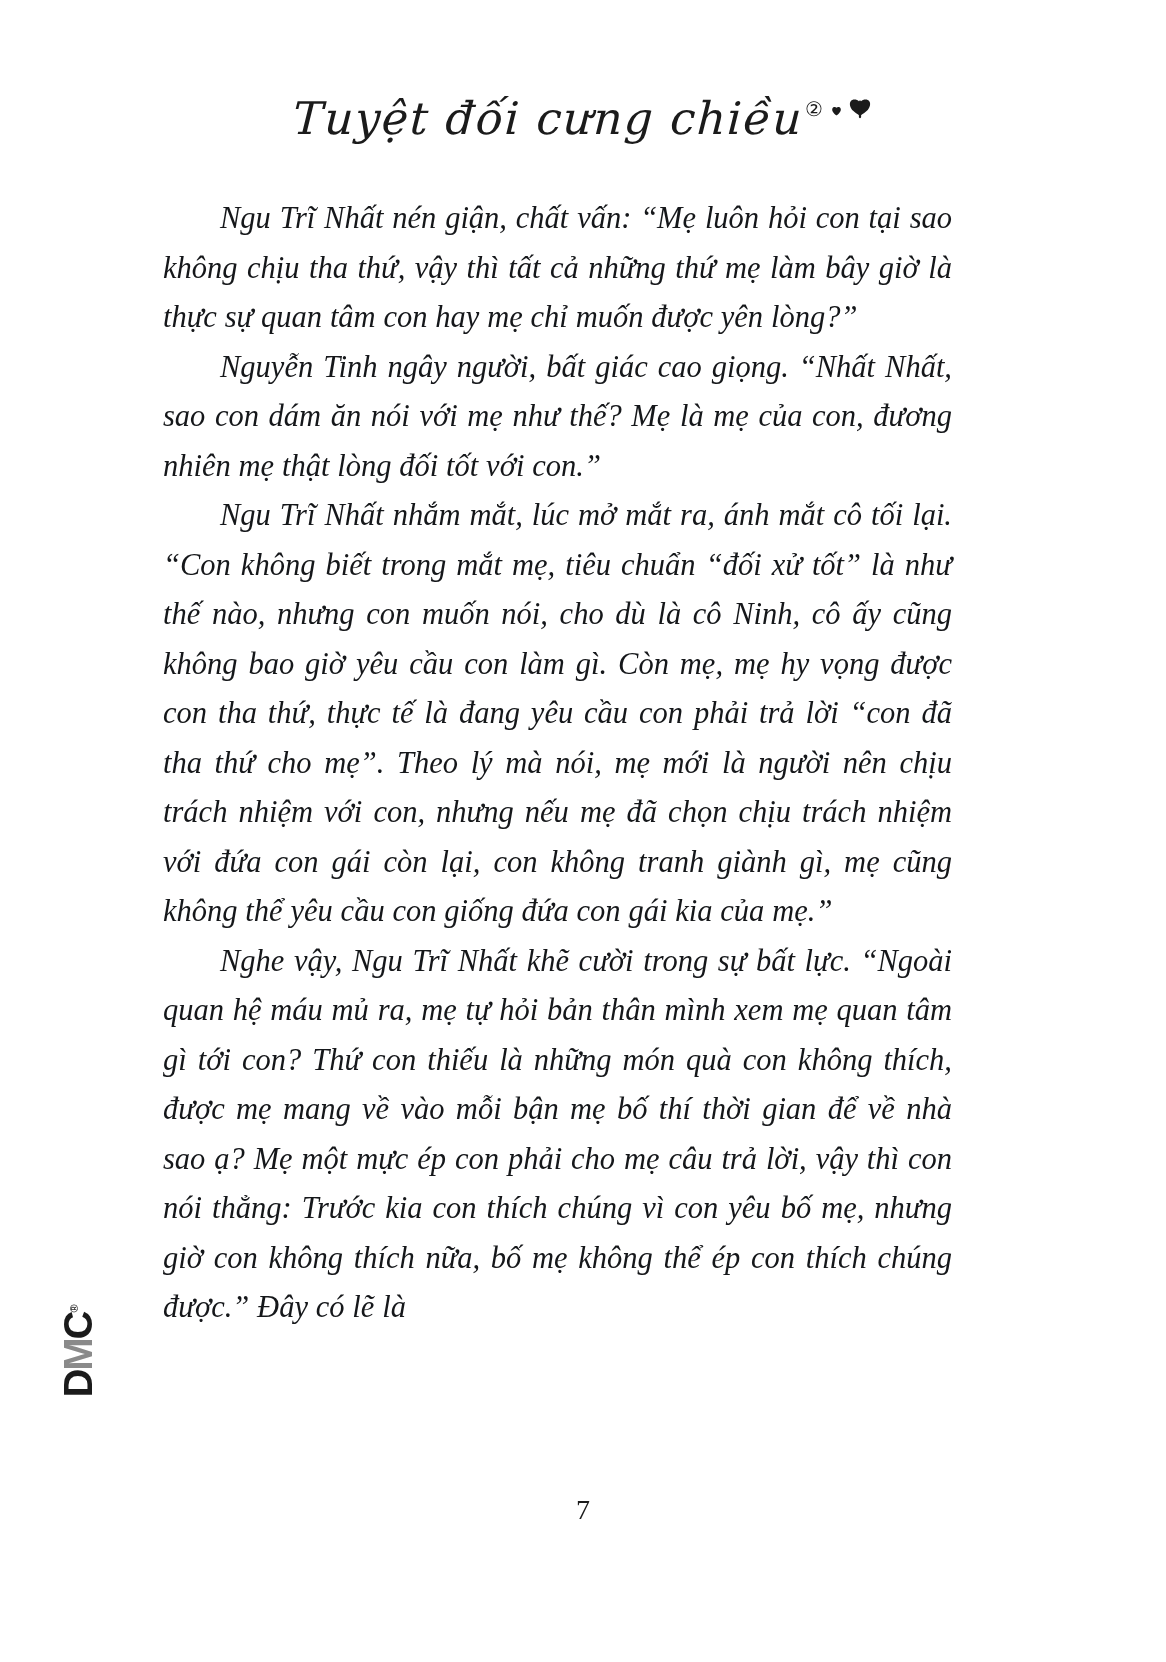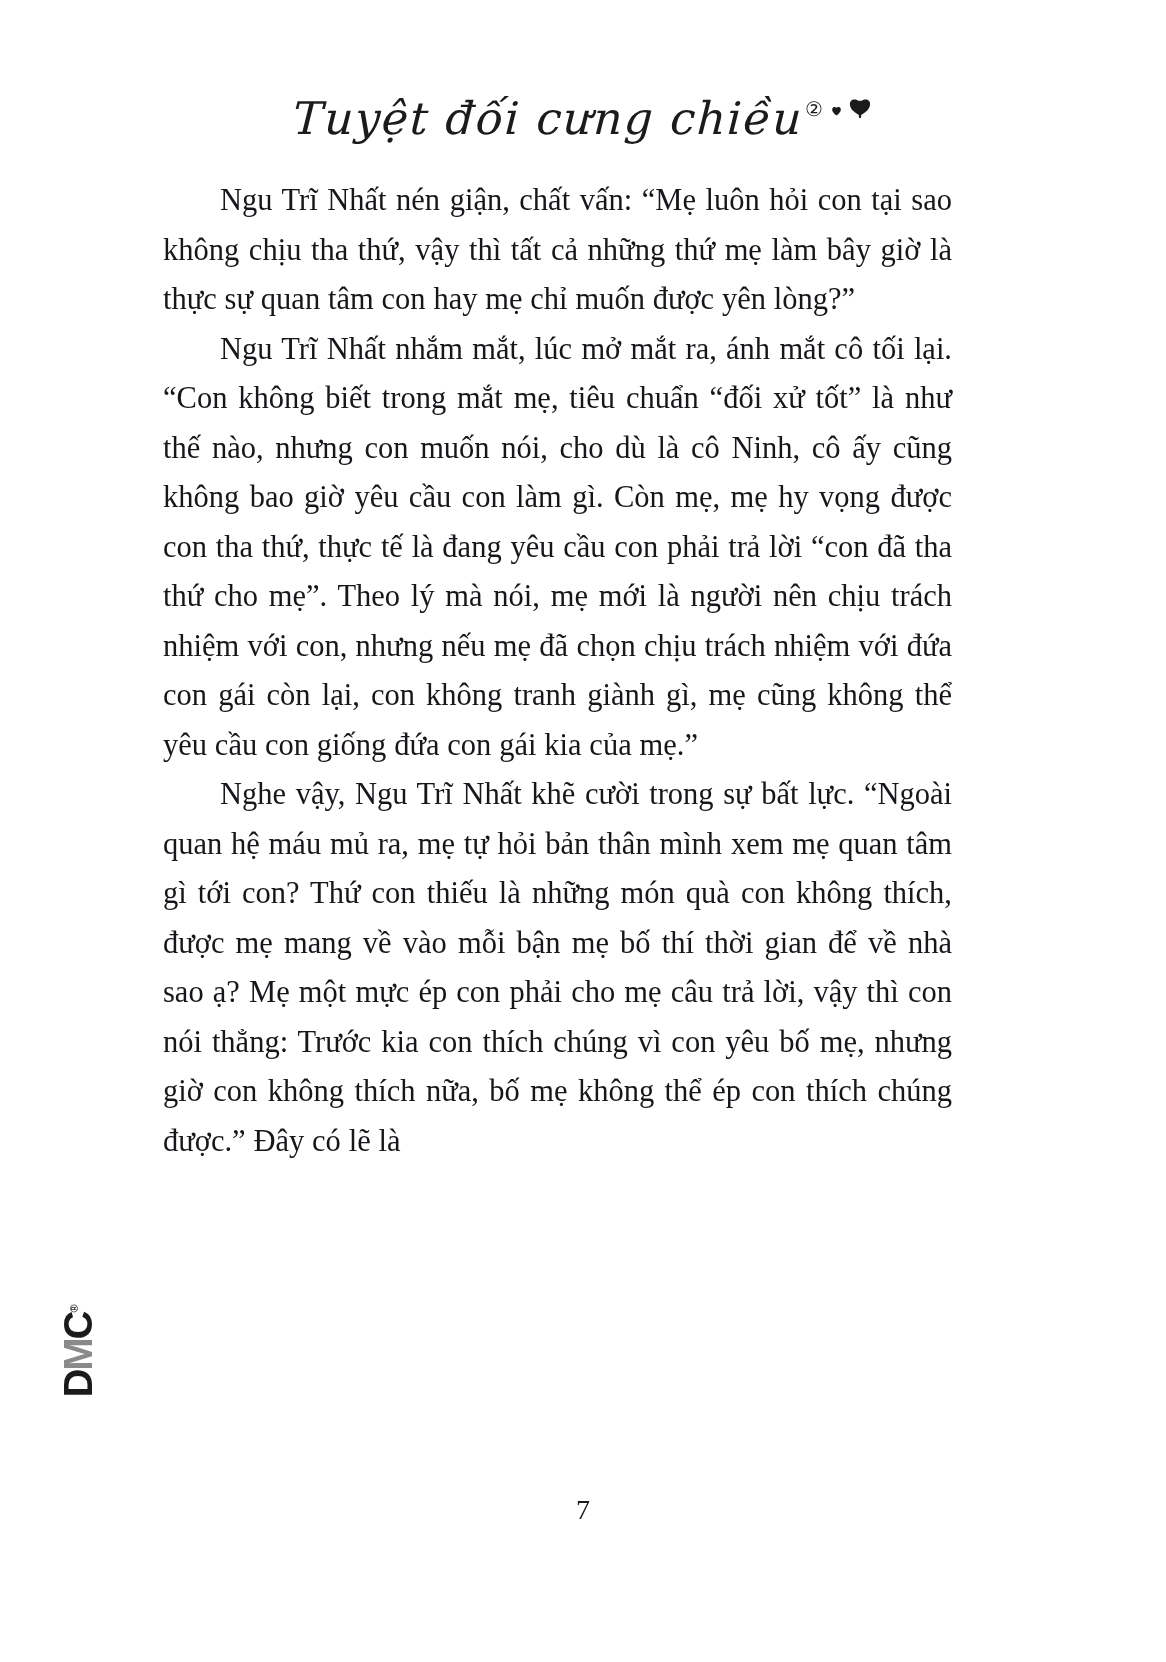--- a/index.html
+++ b/index.html
@@ -71,23 +71,24 @@
     display: inline-block;
     width: 26px;
     height: 24px;
     vertical-align: middle;
     margin-left: 4px;
   }
 
   
   .body-column {
     position: absolute;
-    top: 176px;
+    top: 194px;
     left: 163px;
     width: 789px;
+    font-style: italic;
   }
 
   .body-paragraph {
     font-family: "Liberation Serif", "DejaVu Serif", serif;
     font-size: 30.5px;
     line-height: 49.5px;
     color: #15171a;
     text-align: justify;
     text-justify: inter-word;
     margin: 0;
@@ -153,20 +154,21 @@
             <path d="M12 21s-8-5.3-8-11a4.6 4.6 0 0 1 8-3.1A4.6 4.6 0 0 1 20 10c0 5.7-8 11-8 11z" fill="#1b1b1b"></path>
           </svg></span><span class="ornament-large"><svg viewBox="0 0 30 28" width="26" height="24" aria-hidden="true">
             <path d="M14 4c-3-3-8-3-10 0-2 3 0 8 3 11 2 2 5 4 7 5 0-4 0-12 0-16z" fill="#1b1b1b"></path>
             <path d="M16 4c3-3 8-3 10 0 2 3 0 8-3 11-2 2-5 4-7 5 0-4 0-12 0-16z" fill="#1b1b1b"></path>
             <path d="M15 3c.8 0 1.3.8 1.3 2v17c0 1-.5 1.7-1.3 1.7s-1.3-.7-1.3-1.7V5c0-1.2.5-2 1.3-2z" fill="#1b1b1b"></path>
           </svg></span></span>
   </div>
 
   <div class="body-column">
     <p class="body-paragraph">Ngu Trĩ Nhất nén giận, chất vấn: “Mẹ luôn hỏi con tại sao không chịu tha thứ, vậy thì tất cả những thứ mẹ làm bây giờ là thực sự quan tâm con hay mẹ chỉ muốn được yên lòng?”</p>
+    <p class="body-paragraph">Nguyễn Tinh ngây người, bất giác cao giọng. “Nhất Nhất, sao con dám ăn nói với mẹ như thế? Mẹ là mẹ của con, đương nhiên mẹ thật lòng đối tốt với con.”</p>
     <p class="body-paragraph">Ngu Trĩ Nhất nhắm mắt, lúc mở mắt ra, ánh mắt cô tối lại. “Con không biết trong mắt mẹ, tiêu chuẩn “đối xử tốt” là như thế nào, nhưng con muốn nói, cho dù là cô Ninh, cô ấy cũng không bao giờ yêu cầu con làm gì. Còn mẹ, mẹ hy vọng được con tha thứ, thực tế là đang yêu cầu con phải trả lời “con đã tha thứ cho mẹ”. Theo lý mà nói, mẹ mới là người nên chịu trách nhiệm với con, nhưng nếu mẹ đã chọn chịu trách nhiệm với đứa con gái còn lại, con không tranh giành gì, mẹ cũng không thể yêu cầu con giống đứa con gái kia của mẹ.”</p>
     <p class="body-paragraph">Nghe vậy, Ngu Trĩ Nhất khẽ cười trong sự bất lực. “Ngoài quan hệ máu mủ ra, mẹ tự hỏi bản thân mình xem mẹ quan tâm gì tới con? Thứ con thiếu là những món quà con không thích, được mẹ mang về vào mỗi bận mẹ bố thí thời gian để về nhà sao ạ? Mẹ một mực ép con phải cho mẹ câu trả lời, vậy thì con nói thẳng: Trước kia con thích chúng vì con yêu bố mẹ, nhưng giờ con không thích nữa, bố mẹ không thể ép con thích chúng được.” Đây có lẽ là</p>
   </div>
 
   <div class="margin-logo">
     <div class="margin-logo-inner"><span class="logo-d">D</span><span class="logo-m">M</span><span class="logo-c">C</span><span class="logo-reg">®</span></div>
   </div>
 
   <div class="folio">7</div>
 

